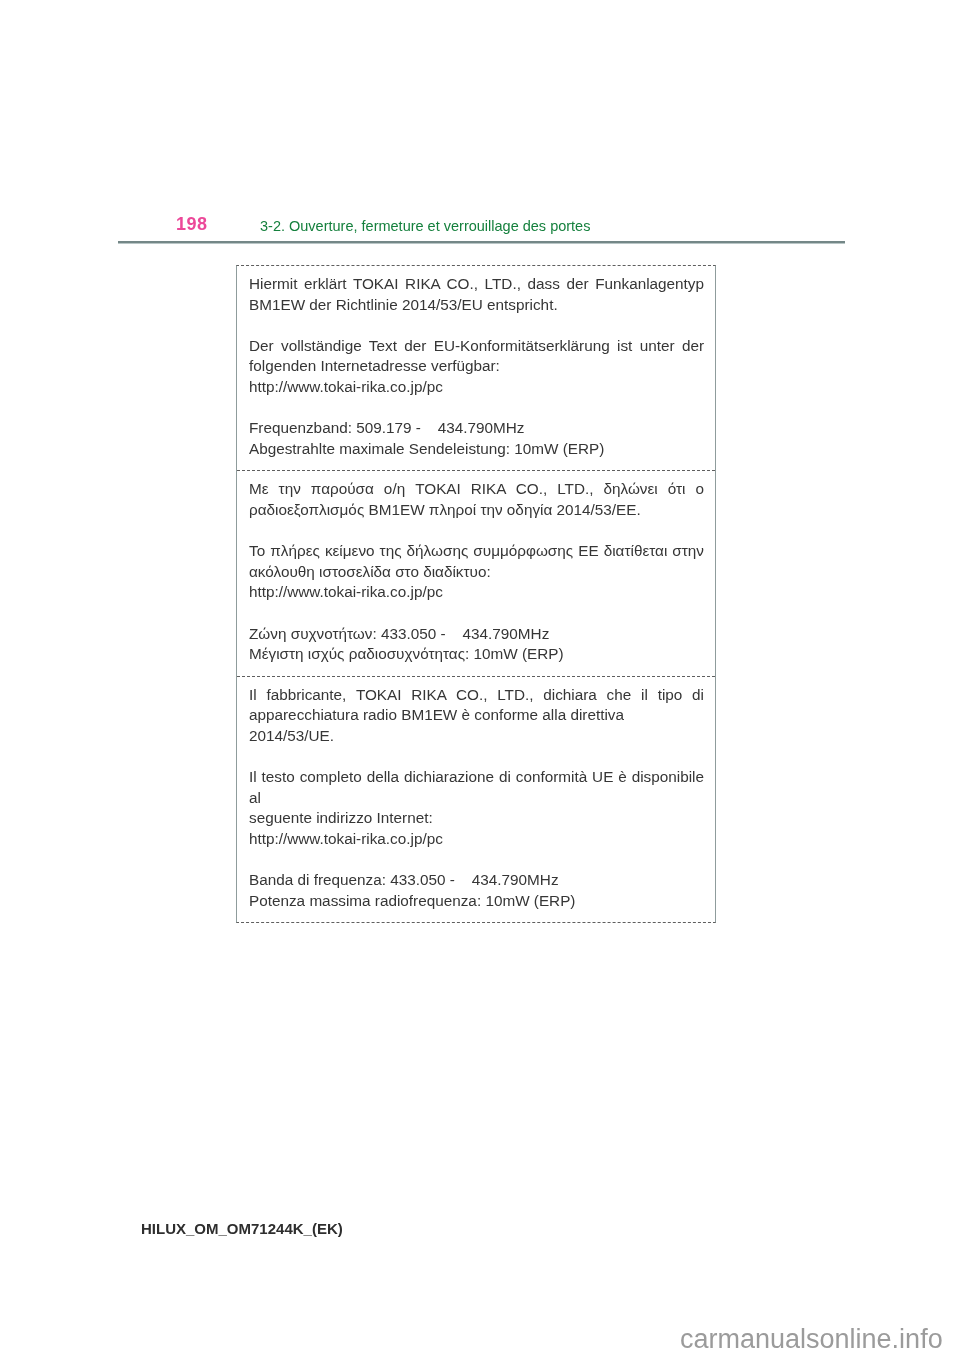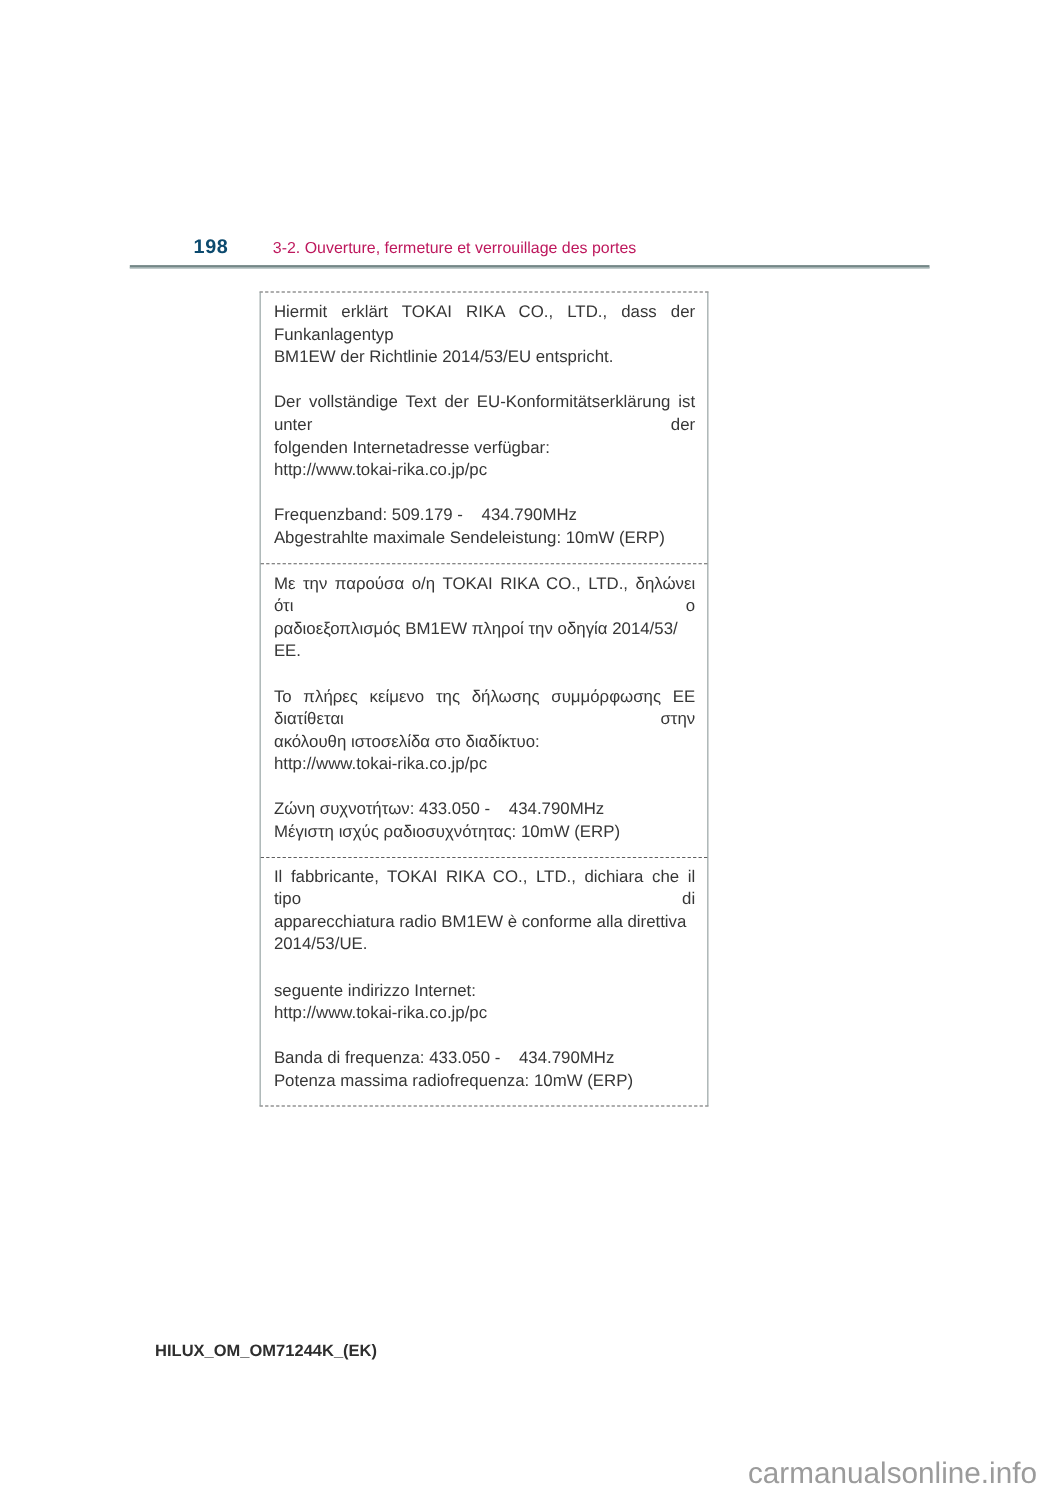--- a/index.html
+++ b/index.html
@@ -9,38 +9,38 @@
     background: #ffffff;
     font-family: "Liberation Sans", sans-serif;
     color: #333333;
     position: relative;
     overflow: hidden;
   }
 
   
   .page-number {
     position: absolute; left: 176px; top: 214px;
-    font-size: 18px; font-weight: bold; color: #0c4a6e;
+    font-size: 18px; font-weight: bold; color: #ec4899;
     letter-spacing: 0.5px;
   }
   .chapter-title {
-    position: absolute; left: 248px; top: 218px;
-    font-size: 14.5px; color: #be185d;
+    position: absolute; left: 260px; top: 218px;
+    font-size: 14.5px; color: #15803d;
   }
   .header-rule {
     position: absolute; left: 118px; top: 241px;
     width: 727px; height: 3px;
     background: #748787;
     border-bottom: 1px solid #b9c6c6;
   }
 
   
   .decl-box {
     position: absolute; left: 236px; top: 265px;
-    width: 408px;
+    width: 480px;
     border-left: 1px solid #8f9c9c;
     border-right: 1px solid #8f9c9c;
     border-top: 1px dashed #5f5f5f;
     border-bottom: 1px dashed #5f5f5f;
     background: #ffffff;
   }
   .decl-section {
     padding: 8px 11px 11px 12px;
   }
   .decl-section + .decl-section {
@@ -101,20 +101,21 @@
     <div class="line url">http://www.tokai-rika.co.jp/pc</div>
     <div class="gap"></div>
     <div class="line">Ζώνη συχνοτήτων: 433.050 -    434.790MHz</div>
     <div class="line">Μέγιστη ισχύς ραδιοσυχνότητας: 10mW (ERP)</div>
   </section>
 
   <section class="decl-section">
     <div class="line just">Il fabbricante, TOKAI RIKA CO., LTD., dichiara che il tipo di</div>
     <div class="line">apparecchiatura radio BM1EW è conforme alla direttiva 2014/53/UE.</div>
     <div class="gap"></div>
+    <div class="line just">Il testo completo della dichiarazione di conformità UE è disponibile al</div>
     <div class="line">seguente indirizzo Internet:</div>
     <div class="line url">http://www.tokai-rika.co.jp/pc</div>
     <div class="gap"></div>
     <div class="line">Banda di frequenza: 433.050 -    434.790MHz</div>
     <div class="line">Potenza massima radiofrequenza: 10mW (ERP)</div>
   </section>
 
 </div>
 
 <div class="doc-code">HILUX_OM_OM71244K_(EK)</div>

